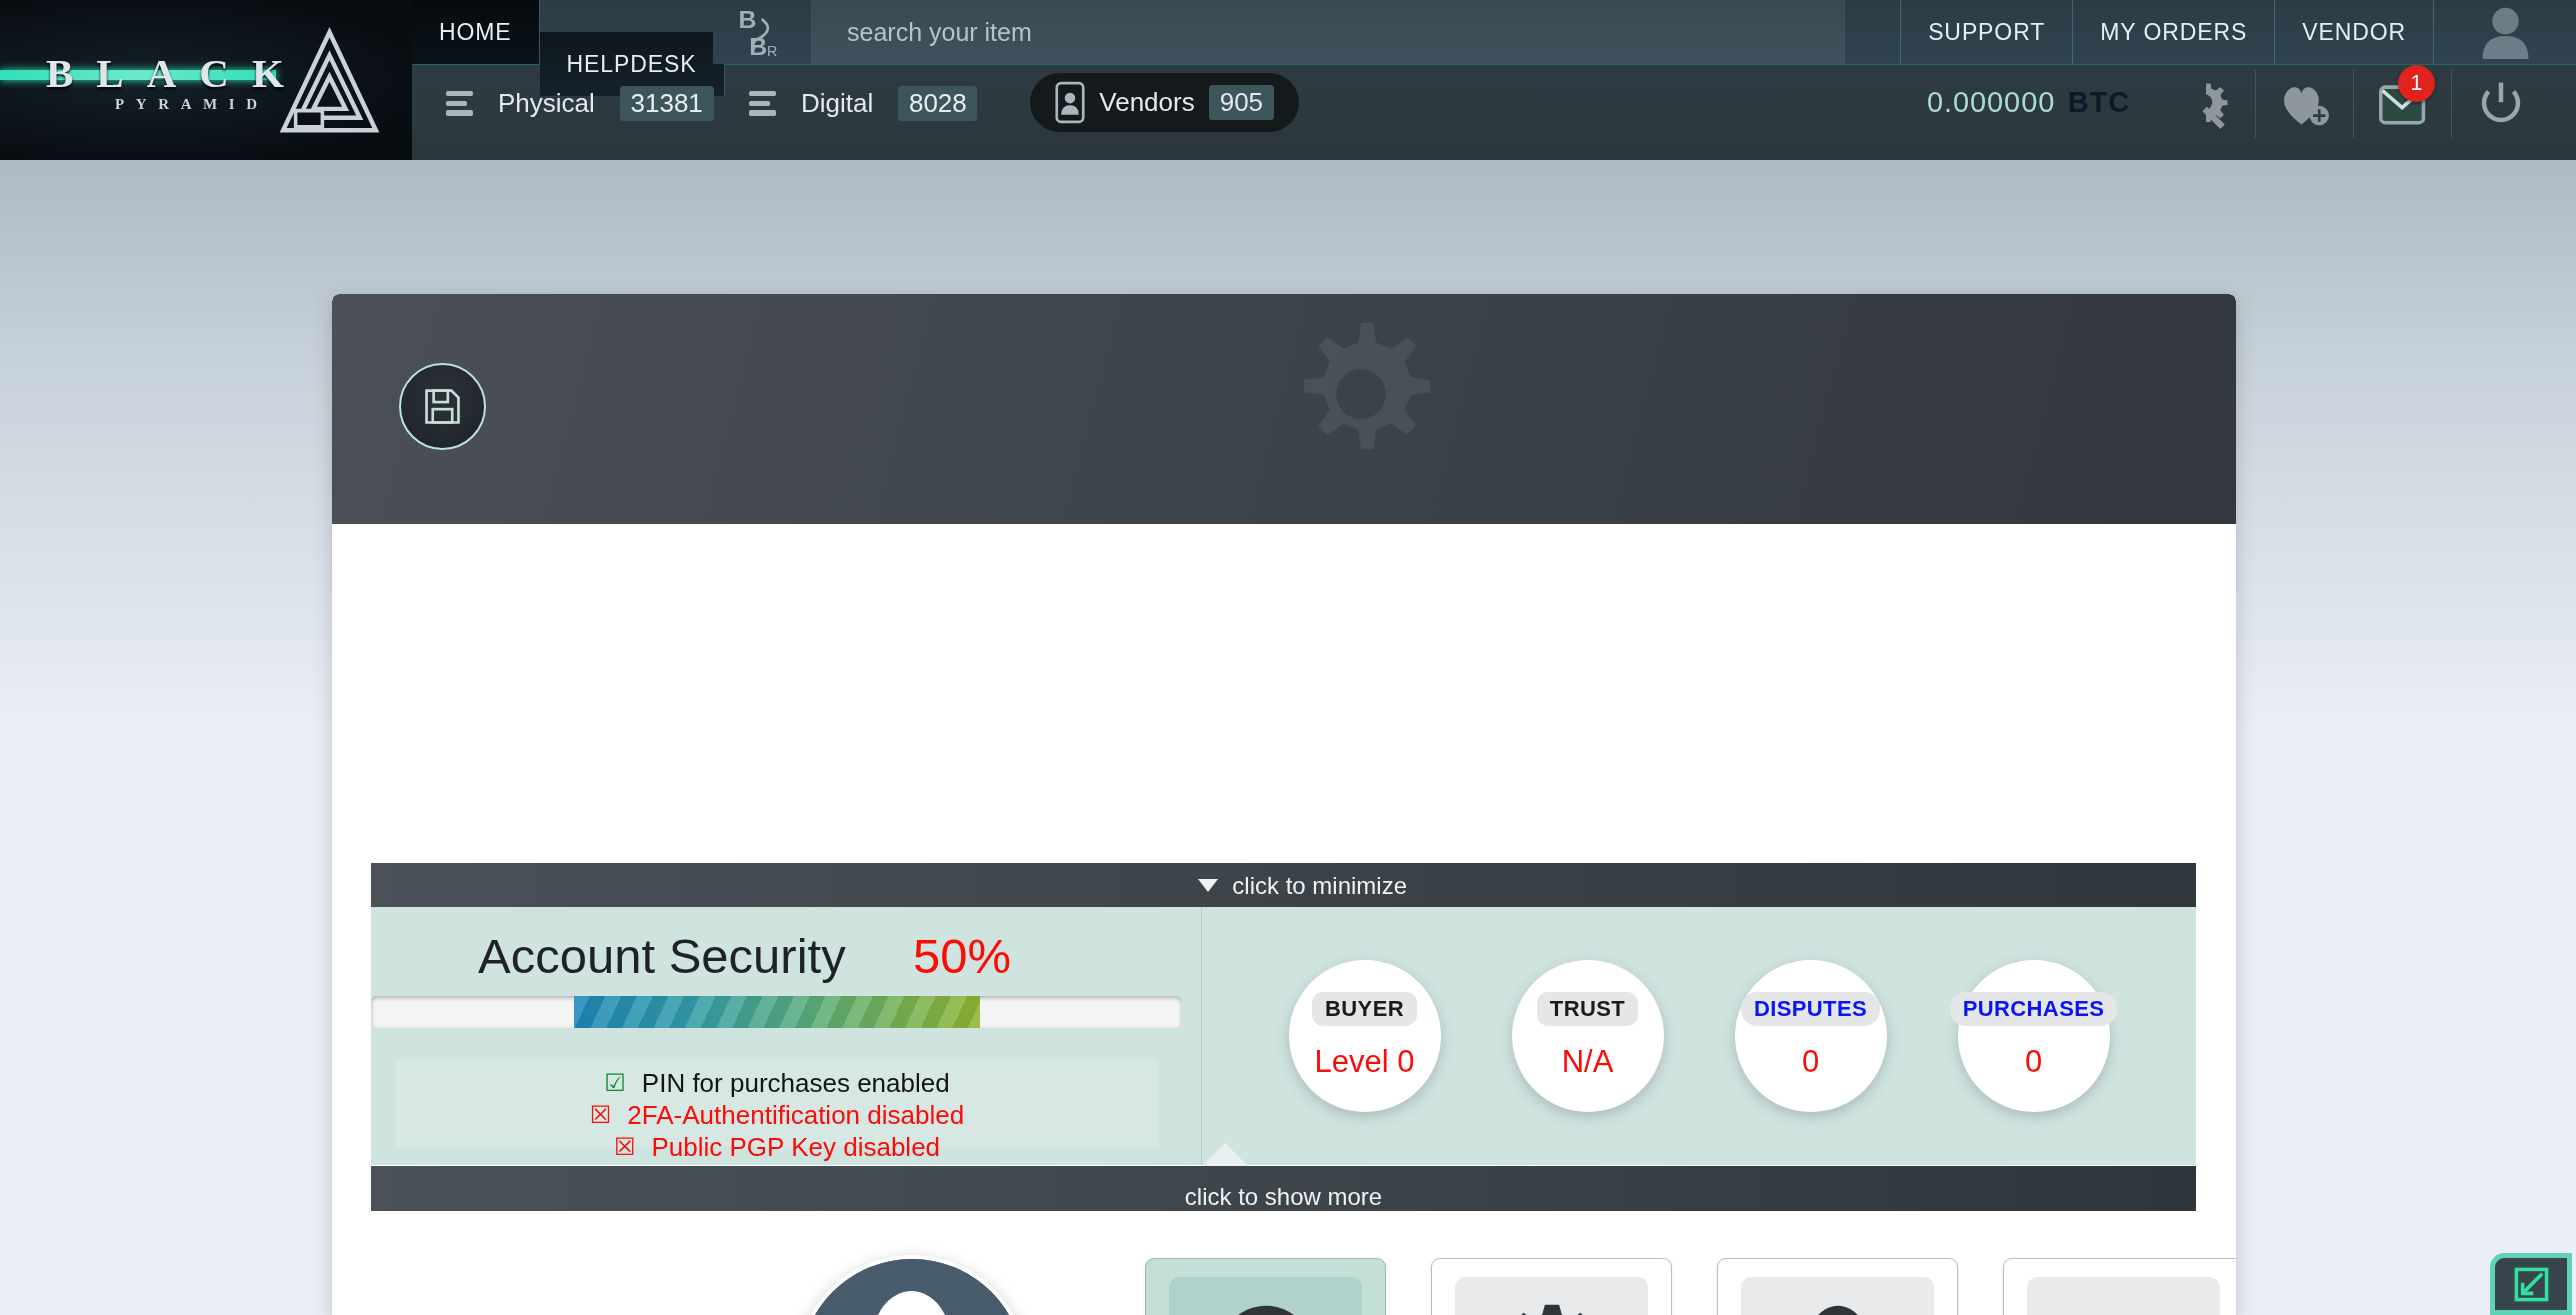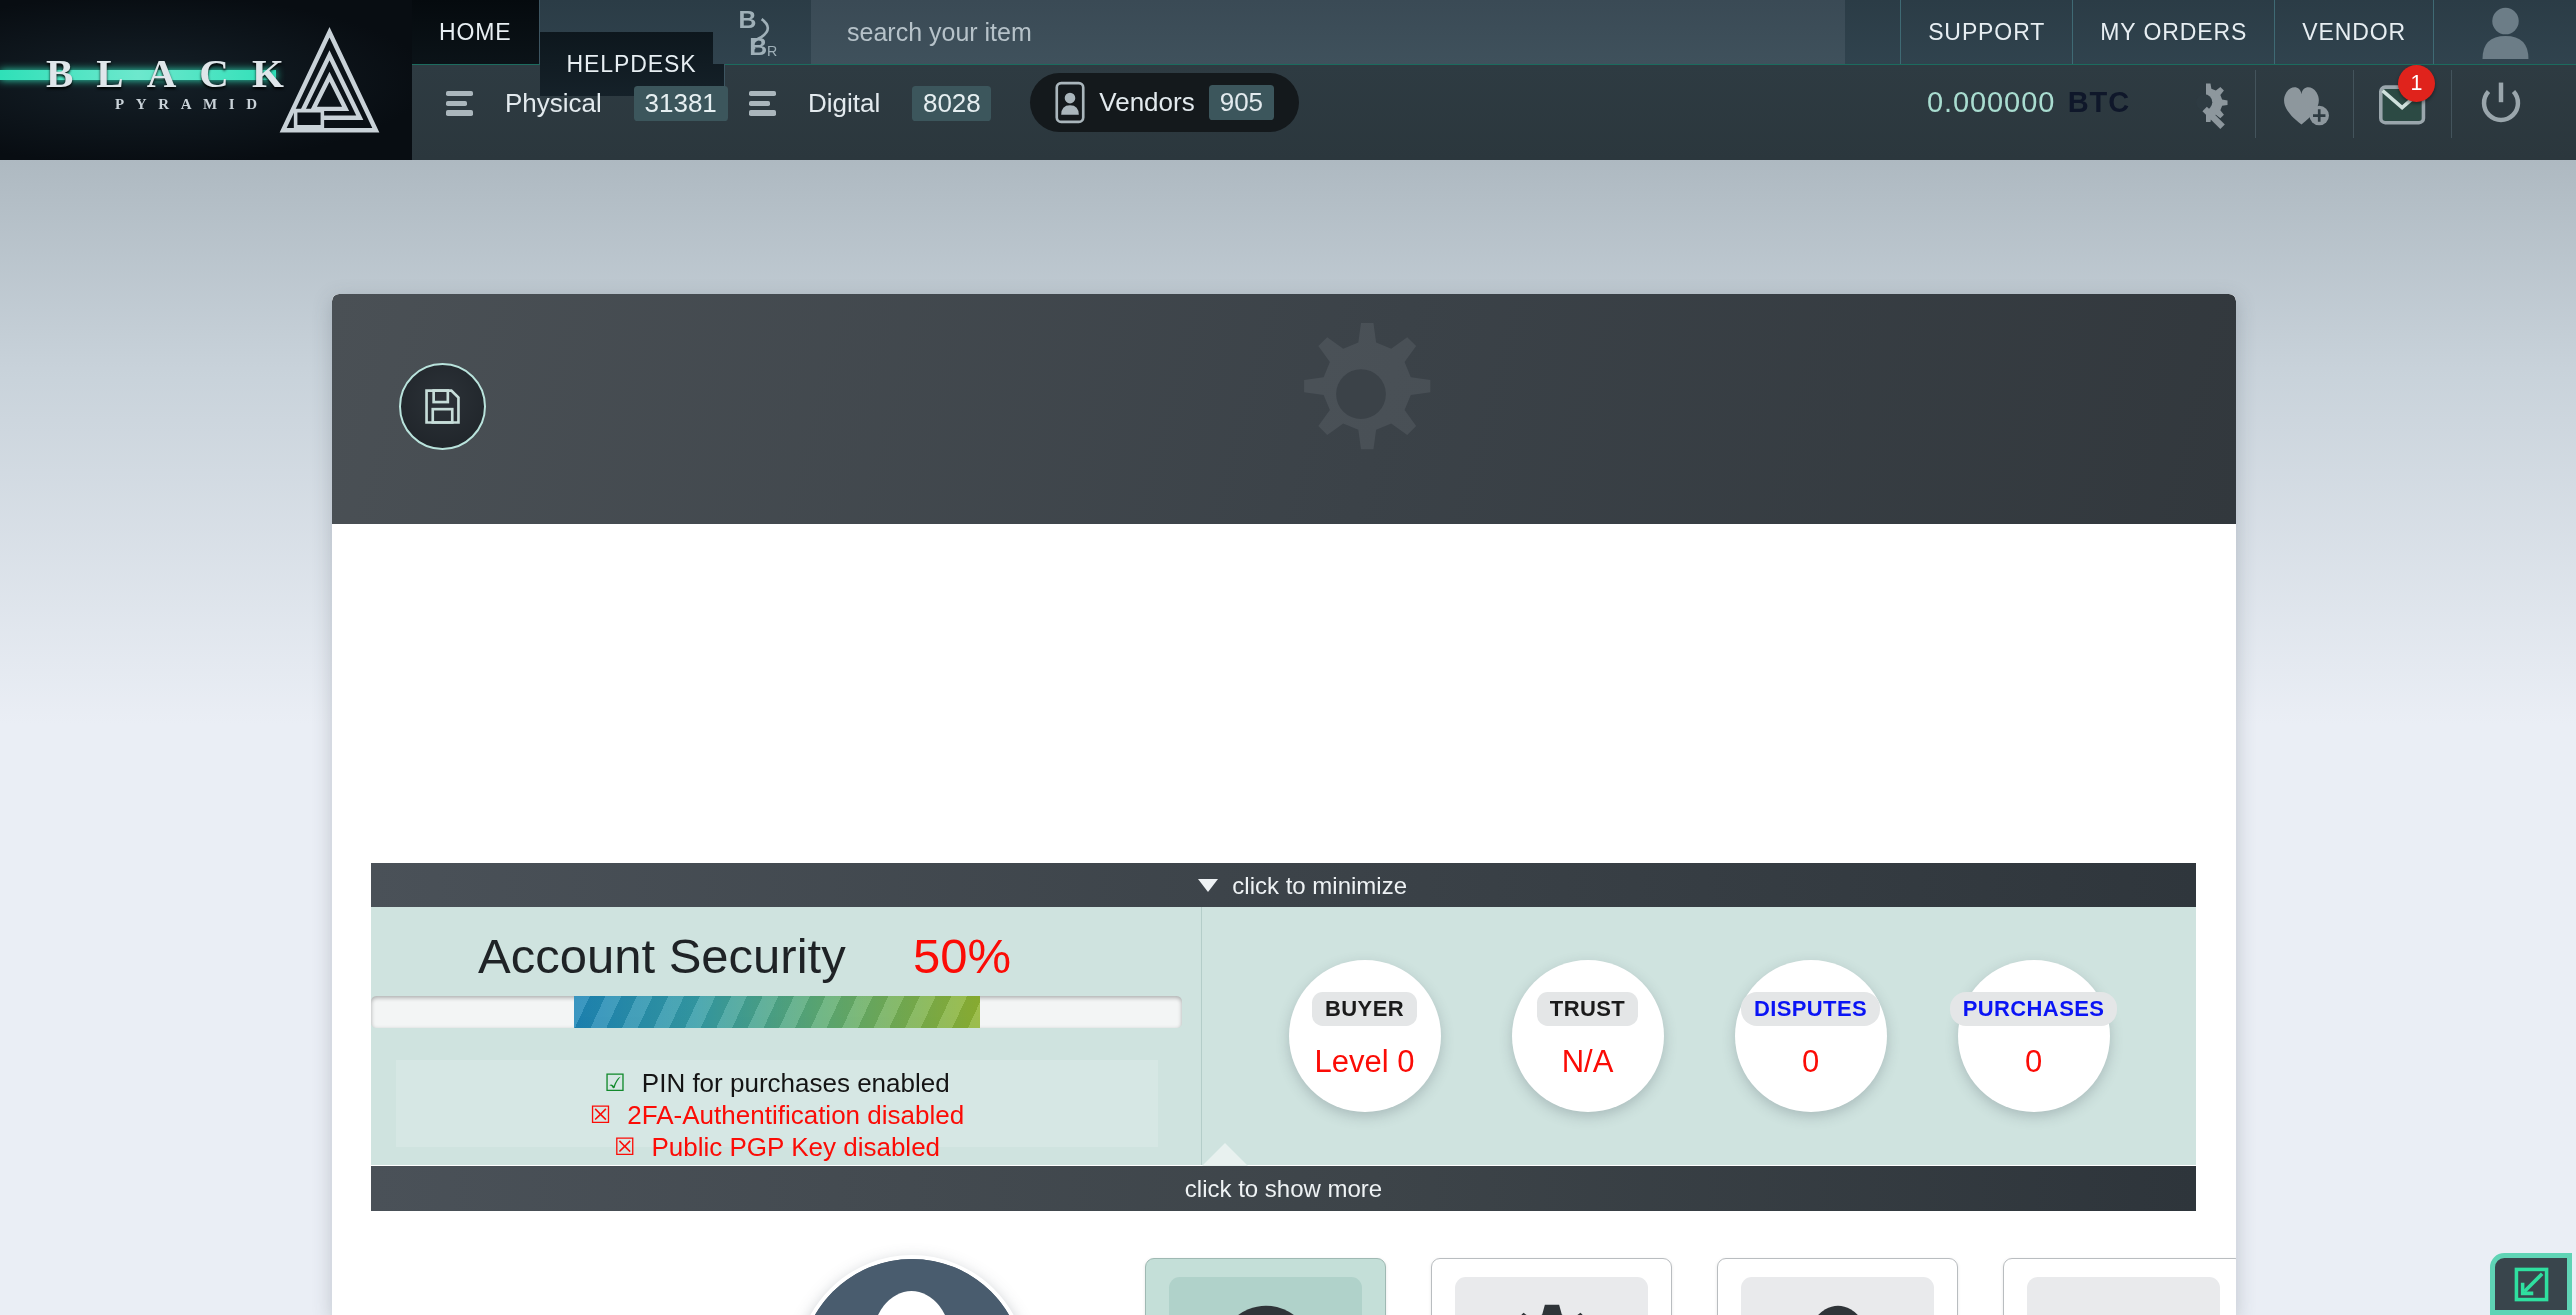--- a/index.html
+++ b/index.html
@@ -49,21 +49,21 @@
   .searchwrap input::placeholder { color:#b6c2c9; }
 
   .rightnav { position:absolute; right:143px; top:0; height:64px; display:flex; }
   .rightnav .navtab { border-left:0.9px solid #3f6a74; border-right:0;
             background:transparent; }
   .useravatar { position:absolute; right:0; top:0; width:143px; height:64px;
                 display:flex; align-items:center; justify-content:center;
                 border-left:0.9px solid #3f6a74; }
 
   
-  .cat { position:absolute; display:flex; align-items:center; gap:32px; top:86px; color:#e3eaee;
+  .cat { position:absolute; display:flex; align-items:center; gap:25px; top:86px; color:#e3eaee;
          font-size:26px; cursor:pointer; }
   .cat .num { background:#3c565c; color:#e6eff1; padding:1.8px 10.7px; border-radius:3.6px;
               font-size:26px; }
   .hamb { display:inline-block; width:27px; }
   .hamb i { display:block; height:5.3px; background:#aab6bc; margin:4.5px 0; border-radius:1.8px; }
   .hamb i:nth-child(2){ width:21.4px; }
   .vendorpill { position:absolute; left:1030px; top:73px; height:59px; display:flex;
                 align-items:center; gap:14.3px; padding:0 25px; border-radius:30px;
                 background:#14191c; color:#e3eaee; font-size:26px; cursor:pointer; }
   .vendorpill .num { background:#3c565c; padding:1.8px 10.7px; border-radius:3.6px; }
@@ -132,21 +132,21 @@
                letter-spacing:0.4px; font-weight:bold; }
   .circ .val { font-size:31px; color:#fb0c06; }
   .circ .lbl.blue { color:#0a14f5;border-radius:16px; }
   .circ .lbl.dark { color:#1b1b1b; }
   .arrow-up { position:absolute; left:0px; bottom:-0.9px; width:0;height:0;
               border-left:23px solid transparent;border-right:23px solid transparent;
               border-bottom:23px solid #e8f1ef; }
 
   .morebar { position:absolute; left:39px; top:872px; width:1825px; height:45px;
              background: linear-gradient(90deg,#4a5158 0%,#3d4449 55%,#2e353b 100%);
-             display:flex; align-items:center; justify-content:center;
+             display:flex; align-items:flex-end; justify-content:center;
              color:#eef2f4; font-size:24px; cursor:pointer; }
 
   
   .avatarwrap { position:absolute; left:464px; top:961px; }
   .avatar { width:232px; height:232px; border-radius:116px; overflow:hidden;
             background:#495c6e; box-shadow:0 5.3px 16px rgba(70,80,95,.35);
             border:4.5px solid #fff; position:relative; }
 
   .tiles { position:absolute; left:813px; top:964px; display:flex; gap:45px; }
   .tile { width:241px; height:212px; border:1.8px solid #b9bdc0; border-radius:9px;

